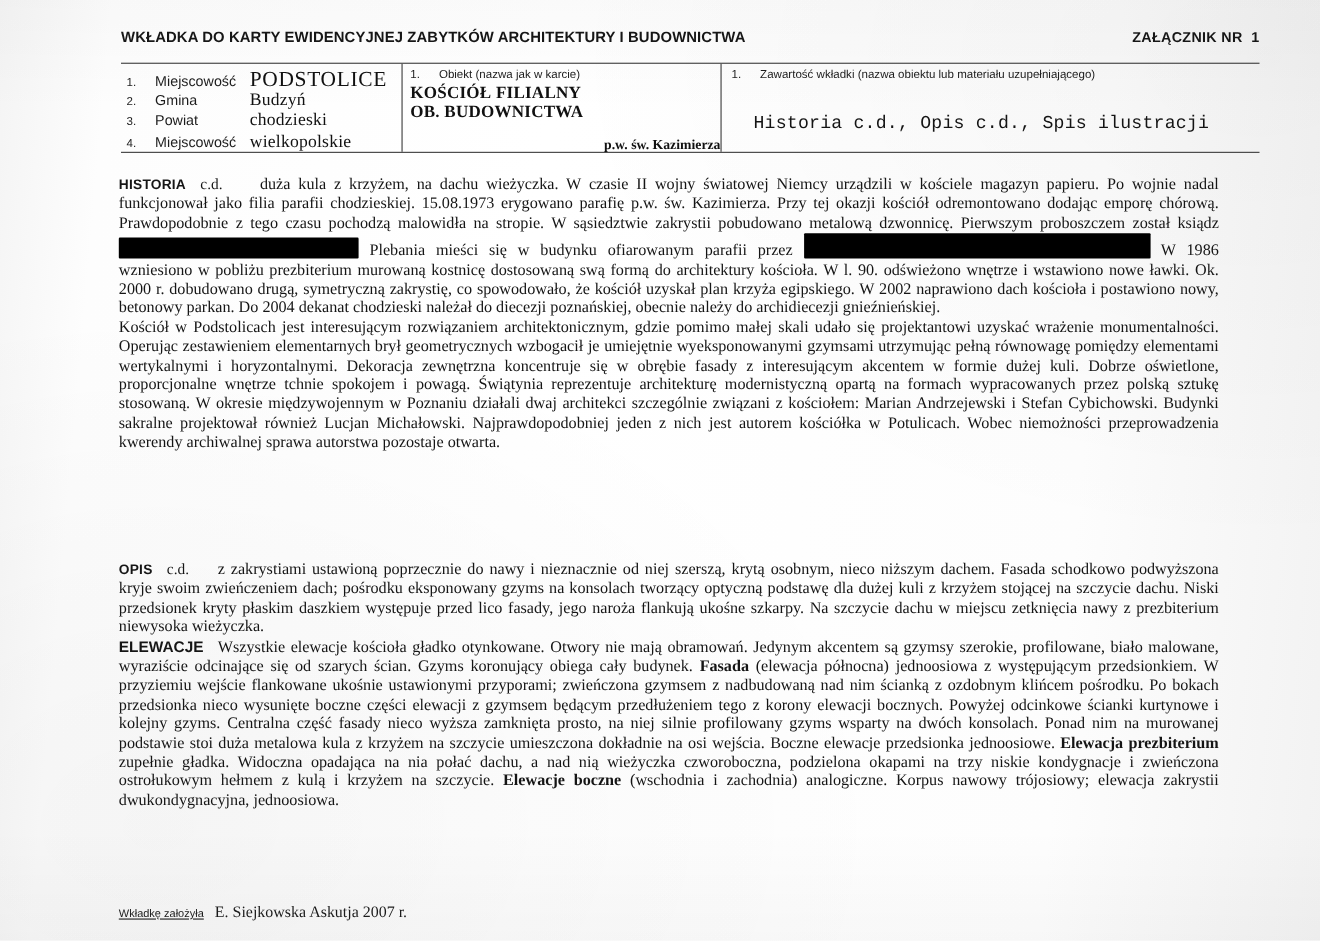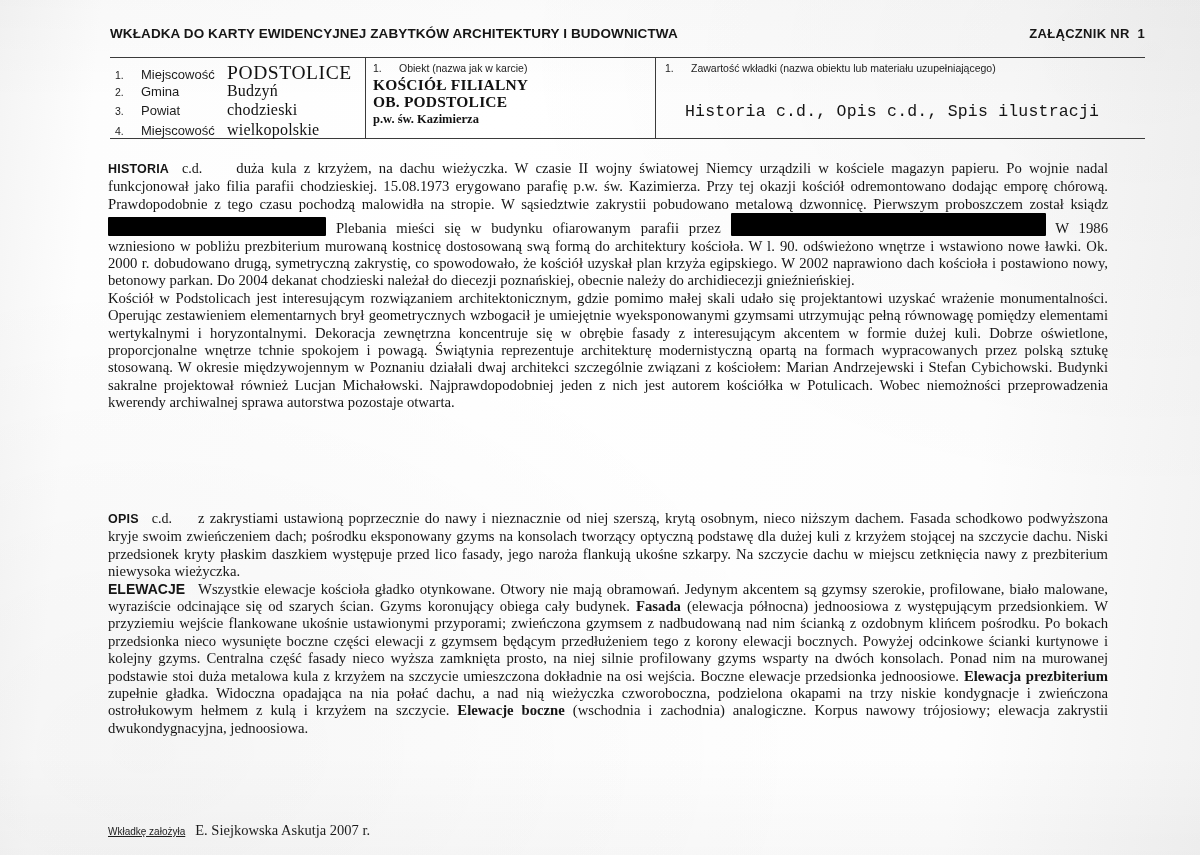--- a/index.html
+++ b/index.html
@@ -115,21 +115,21 @@
     white-space: nowrap;
   }
   .cell-head .n { display: inline-block; width: 26px; }
   .obj-line {
     font-family: "Liberation Serif", serif;
     font-weight: bold;
     color: #111;
   }
   .obj-line.l1 { font-size: 15.5px; line-height: 17px; margin-top: 2px; letter-spacing: 0.2px;}
   .obj-line.l2 { font-size: 15.5px; line-height: 17px; letter-spacing: 0.2px;}
-  .obj-line.l3 { font-size: 12.5px; line-height: 16px; margin-top: 1px; }
+  .obj-line.l3 { font-size: 12.5px; line-height: 16px; margin-top: 13px; text-align: right; }
 
   .content-value {
     font-family: Liberation Mono, monospace;
     font-size: 16.5px;
     color: #141414;
     margin-top: 28px;
     margin-left: 20px;
     letter-spacing: 0.2px;
   }
 
@@ -240,21 +240,21 @@
         <span class="place-label">Miejscowość</span>
         <span class="place-value">wielkopolskie</span>
       </div>
     </div>
 
     <div class="info-cell cell-object">
       <div class="cell-head">
         <span class="n">1.</span><span>Obiekt (nazwa jak w karcie)</span>
       </div>
       <div class="obj-line l1">KOŚCIÓŁ FILIALNY</div>
-      <div class="obj-line l2">OB. PODSTOLICE</div>
+      <div class="obj-line l2">OB. BUDOWNICTWA</div>
       <div class="obj-line l3">p.w. św. Kazimierza</div>
     </div>
 
     <div class="info-cell cell-content">
       <div class="cell-head">
         <span class="n">1.</span><span>Zawartość wkładki (nazwa obiektu lub materiału uzupełniającego)</span>
       </div>
       <div class="content-value">Historia c.d., Opis c.d., Spis ilustracji</div>
     </div>
 

